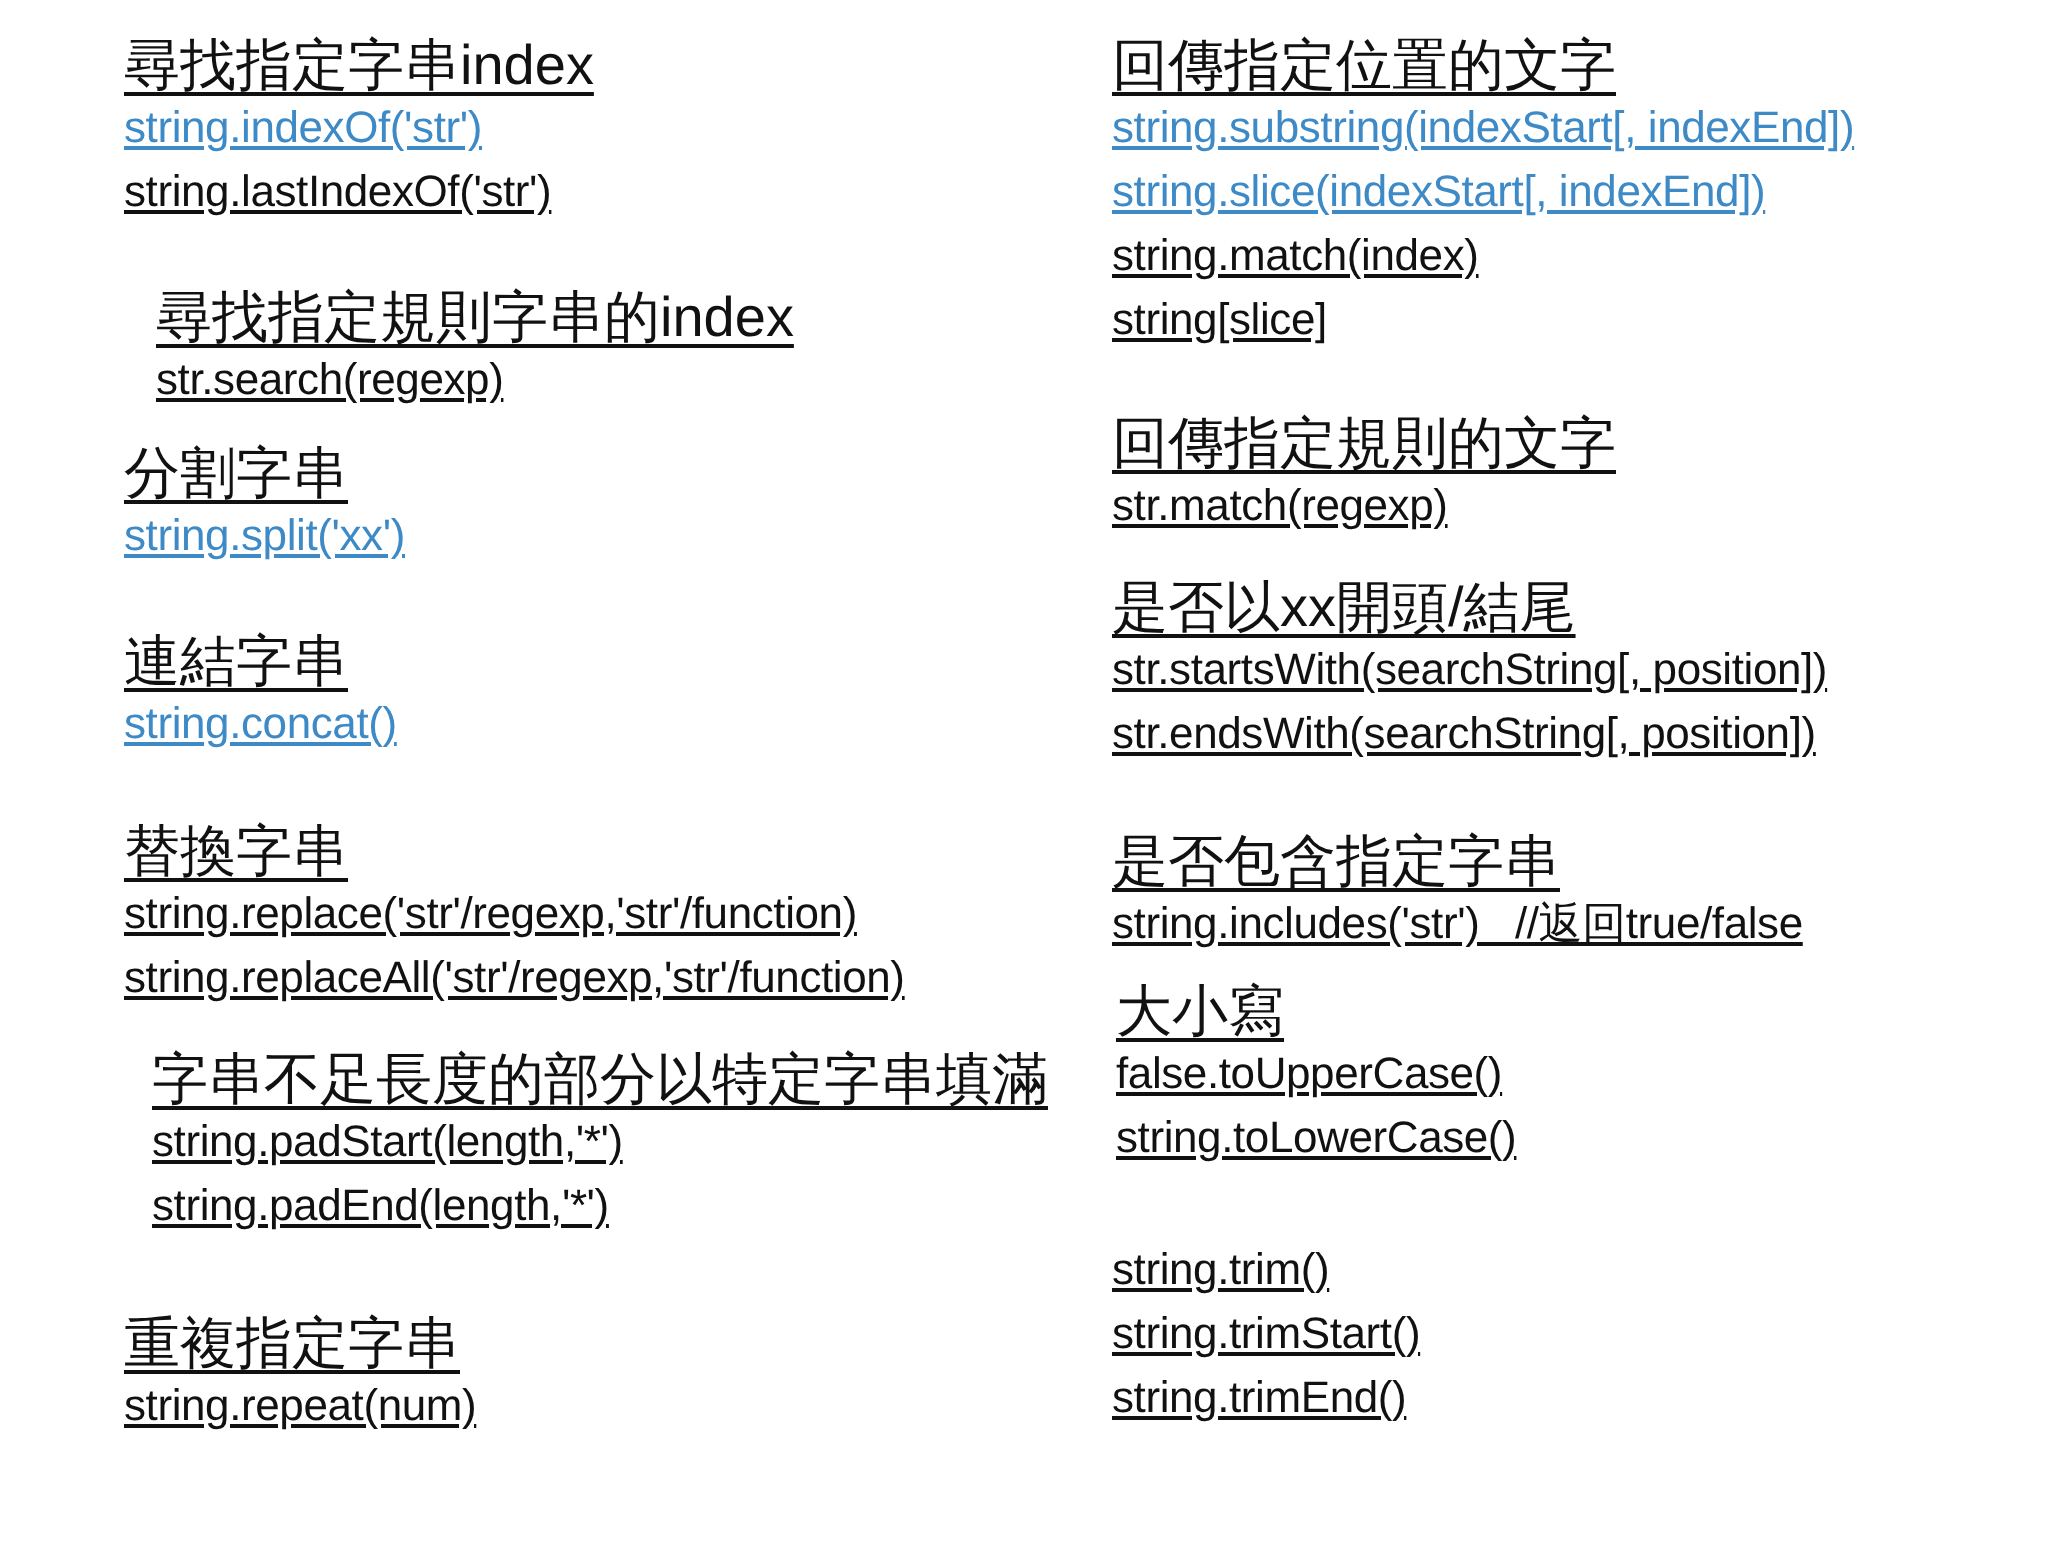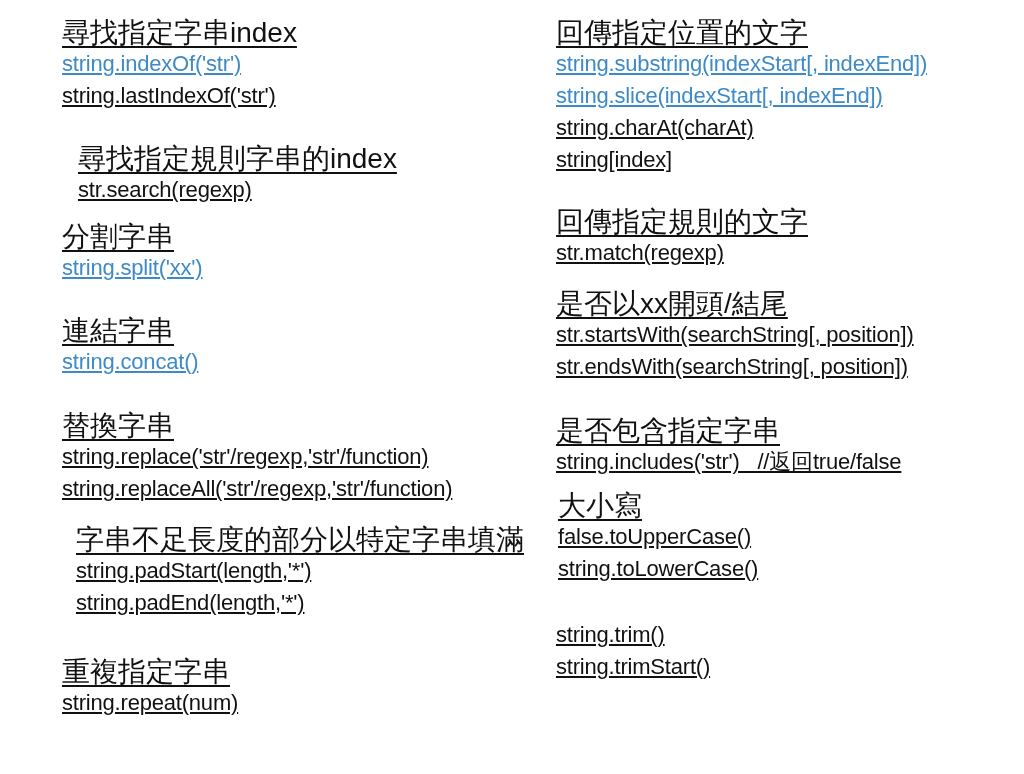--- a/index.html
+++ b/index.html
@@ -48,22 +48,22 @@
 
 <div class="sec" style="left:62px; top:657px;">
   <div class="head">重複指定字串</div>
   <div class="line">string.repeat(num)</div>
 </div>
 
 <div class="sec" style="left:556px; top:18px;">
   <div class="head">回傳指定位置的文字</div>
   <div class="line blue">string.substring(indexStart[, indexEnd])</div>
   <div class="line blue">string.slice(indexStart[, indexEnd])</div>
-  <div class="line">string.charAt(charAt)</div>
-  <div class="line">string[index]</div>
+  <div class="line">string.match(index)</div>
+  <div class="line">string[slice]</div>
 </div>
 
 <div class="sec" style="left:556px; top:207px;">
   <div class="head">回傳指定規則的文字</div>
   <div class="line">str.match(regexp)</div>
 </div>
 
 <div class="sec" style="left:556px; top:289px;">
   <div class="head">是否以xx開頭/結尾</div>
   <div class="line">str.startsWith(searchString[, position])</div>
@@ -77,13 +77,14 @@
 
 <div class="sec" style="left:558px; top:491px;">
   <div class="head">大小寫</div>
   <div class="line">false.toUpperCase()</div>
   <div class="line">string.toLowerCase()</div>
 </div>
 
 <div class="sec" style="left:556px; top:619px;">
   <div class="line">string.trim()</div>
   <div class="line">string.trimStart()</div>
+  <div class="line">string.trimEnd()</div>
 </div>
 
 </body></html>

